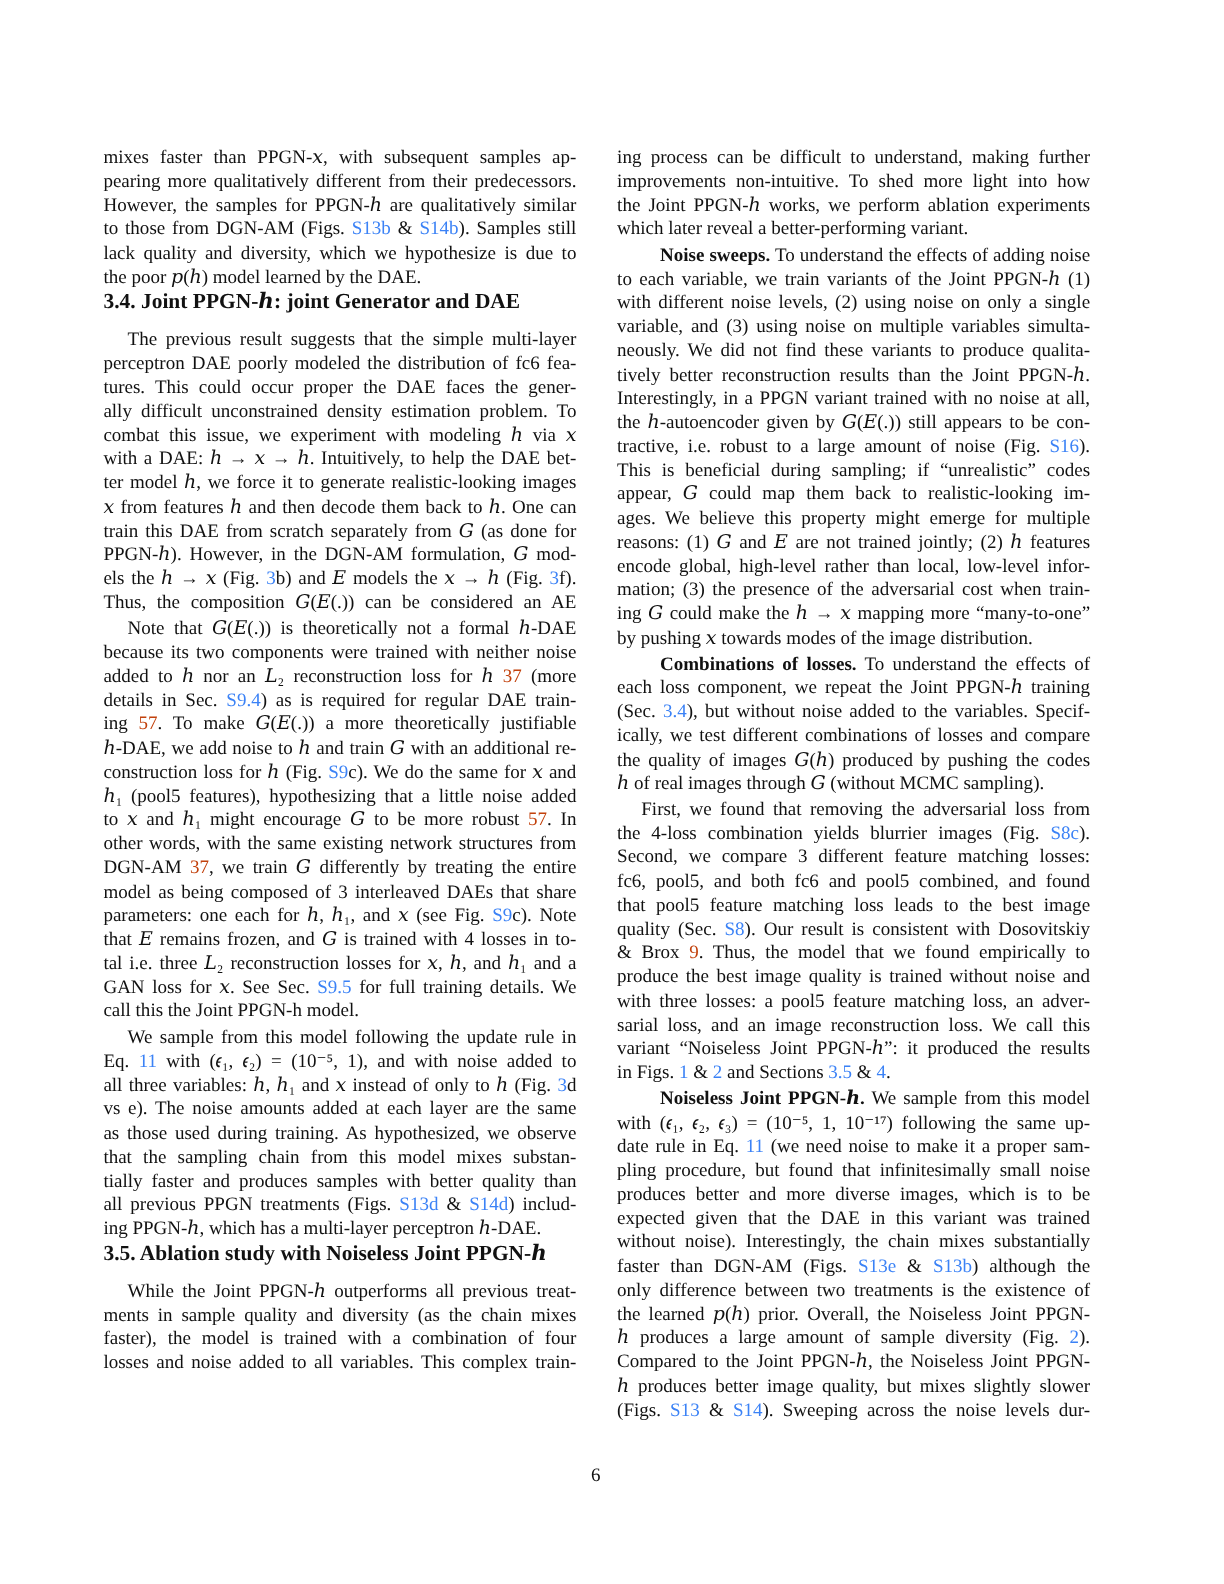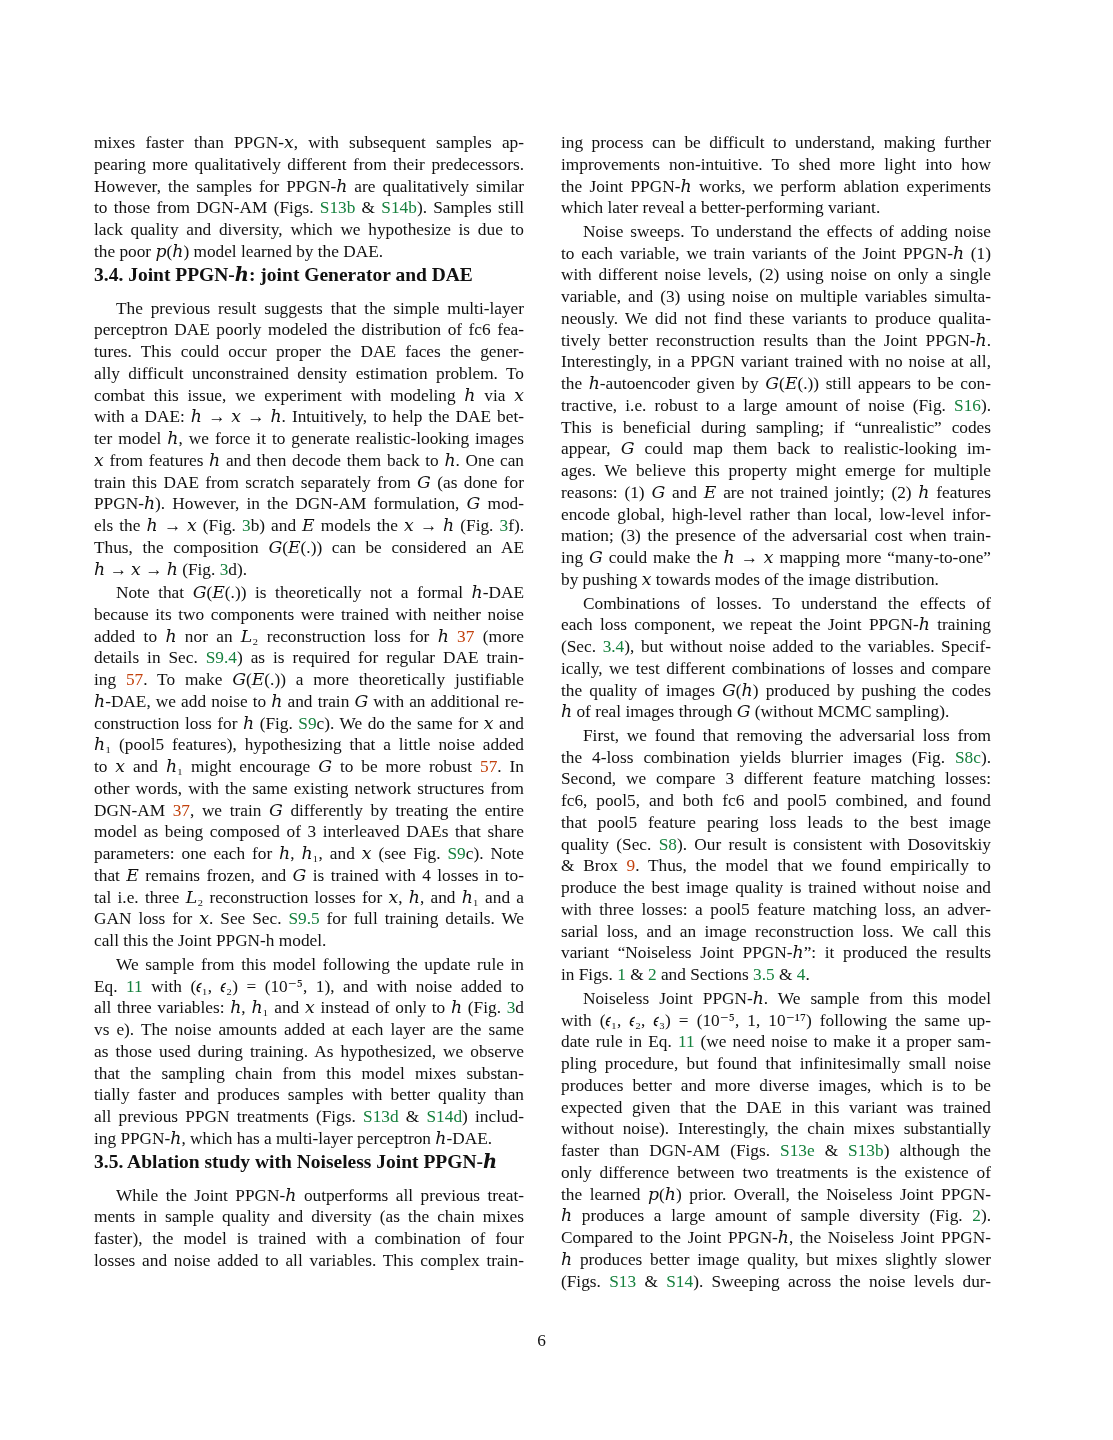--- a/index.html
+++ b/index.html
@@ -15,23 +15,23 @@
     display: block; font-size: 17.3px; line-height: 21.75px; height: 21.75px;
     white-space: nowrap; text-align: justify; text-align-last: justify;
   }
   .line.last { text-align-last: left; }
   .para-gap { height: 1.9px; }
   .indent { padding-left: 22px; }
   .heading {
     display: block; font-weight: bold; font-size: 19.5px; line-height: 24px;
     margin: 0 0 11px 0; white-space: nowrap;
   }
-  .ref-red { color: #15803d; }
+  .ref-red { color: #3b82f6; }
   .ref-green { color: #c2410c; }
-  .b { font-weight: normal; }
+  .b { font-weight: bold; margin-left: 17px; }
   #page-number {
     position: absolute; top: 1331px; left: 0; width: 1083px; text-align: center;
     font-size: 17.3px;
   }
 </style>
 </head>
 <body>
 
 <div id="col-left" class="col">
   <div>
@@ -49,21 +49,20 @@
       <span class="line">tures. This could occur proper the DAE faces the gener-</span>
       <span class="line">ally difficult unconstrained density estimation problem. To</span>
       <span class="line">combat this issue, we experiment with modeling ℎ via 𝑥</span>
       <span class="line">with a DAE: ℎ → 𝑥 → ℎ. Intuitively, to help the DAE bet-</span>
       <span class="line">ter model ℎ, we force it to generate realistic-looking images</span>
       <span class="line">𝑥 from features ℎ and then decode them back to ℎ. One can</span>
       <span class="line">train this DAE from scratch separately from 𝐺 (as done for</span>
       <span class="line">PPGN-ℎ). However, in the DGN-AM formulation, 𝐺 mod-</span>
       <span class="line">els the ℎ → 𝑥 (Fig. <span class="ref-red">3</span>b) and 𝐸 models the 𝑥 → ℎ (Fig. <span class="ref-red">3</span>f).</span>
       <span class="line">Thus, the composition 𝐺(𝐸(.)) can be considered an AE</span>
-      <span class="line last">ℎ → 𝑥 → ℎ (Fig. <span class="ref-red">3</span>d).</span>
     </div>
   <div class="para-gap"></div>
   <div>
       <span class="line indent">Note that 𝐺(𝐸(.)) is theoretically not a formal ℎ-DAE</span>
       <span class="line">because its two components were trained with neither noise</span>
       <span class="line">added to ℎ nor an 𝐿₂ reconstruction loss for ℎ <span class="ref-green">37</span> (more</span>
       <span class="line">details in Sec. <span class="ref-red">S9.4</span>) as is required for regular DAE train-</span>
       <span class="line">ing <span class="ref-green">57</span>. To make 𝐺(𝐸(.)) a more theoretically justifiable</span>
       <span class="line">ℎ-DAE, we add noise to ℎ and train 𝐺 with an additional re-</span>
       <span class="line">construction loss for ℎ (Fig. <span class="ref-red">S9</span>c). We do the same for 𝑥 and</span>
@@ -134,21 +133,21 @@
       <span class="line">ically, we test different combinations of losses and compare</span>
       <span class="line">the quality of images 𝐺(ℎ) produced by pushing the codes</span>
       <span class="line last">ℎ of real images through 𝐺 (without MCMC sampling).</span>
     </div>
   <div class="para-gap"></div>
   <div>
       <span class="line indent">First, we found that removing the adversarial loss from</span>
       <span class="line">the 4-loss combination yields blurrier images (Fig. <span class="ref-red">S8c</span>).</span>
       <span class="line">Second, we compare 3 different feature matching losses:</span>
       <span class="line">fc6, pool5, and both fc6 and pool5 combined, and found</span>
-      <span class="line">that pool5 feature pearing loss leads to the best image</span>
+      <span class="line">that pool5 feature matching loss leads to the best image</span>
       <span class="line">quality (Sec. <span class="ref-red">S8</span>). Our result is consistent with Dosovitskiy</span>
       <span class="line">&amp; Brox <span class="ref-green">9</span>. Thus, the model that we found empirically to</span>
       <span class="line">produce the best image quality is trained without noise and</span>
       <span class="line">with three losses: a pool5 feature matching loss, an adver-</span>
       <span class="line">sarial loss, and an image reconstruction loss. We call this</span>
       <span class="line">variant “Noiseless Joint PPGN-ℎ”: it produced the results</span>
       <span class="line last">in Figs. <span class="ref-red">1</span> &amp; <span class="ref-red">2</span> and Sections <span class="ref-red">3.5</span> &amp; <span class="ref-red">4</span>.</span>
     </div>
   <div class="para-gap"></div>
   <div>

